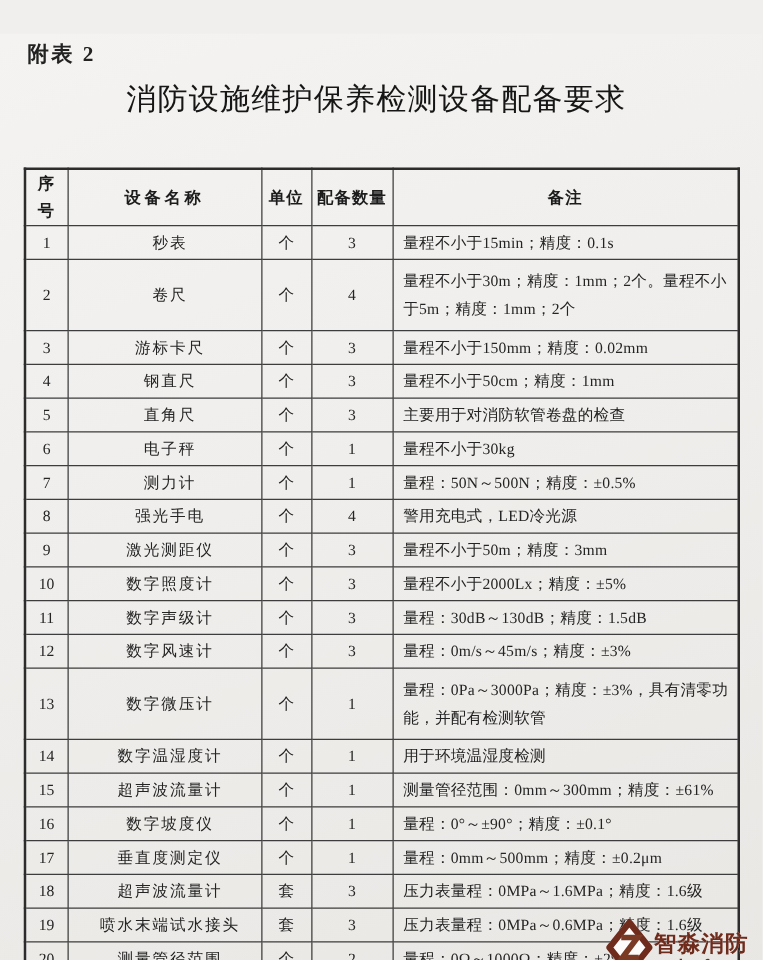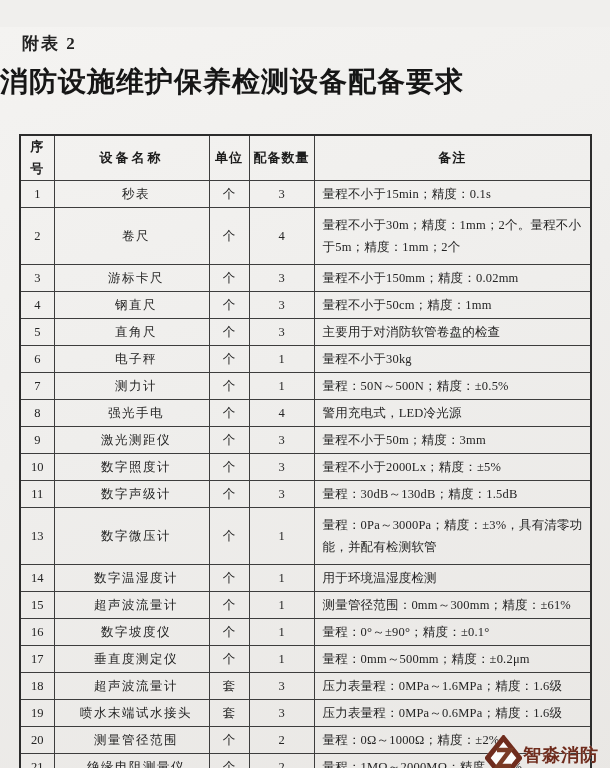--- a/index.html
+++ b/index.html
@@ -13,21 +13,21 @@
     position:relative;width:610px;height:768px;
     background:linear-gradient(160deg,#f4f3f1 0%,#efeeec 45%,#e9e7e4 100%);
     margin-top:27px;
   }
   .sheet-tag{
     position:absolute;left:22px;top:5px;
     font-size:17px;font-weight:700;letter-spacing:2px;color:#222;
   }
   .title{
     position:absolute;left:0;right:8px;top:36px;margin:0;
-    text-align:left;font-size:28px;font-weight:700;
+    text-align:center;font-size:24px;font-weight:400;
     letter-spacing:1px;color:#161616;
   }
   table.equip-table{
     position:absolute;left:19px;top:107px;width:571px;
     border-collapse:collapse;table-layout:fixed;
     border:2px solid #2c2c2c;
     font-size:12.5px;color:#242424;
   }
   .equip-table th,.equip-table td{
     border:1px solid #3d3d3d;
@@ -166,20 +166,27 @@
           <td class="c-qty">3</td>
           <td class="c-remark">量程不小于2000Lx；精度：±5%</td>
         </tr>
         <tr>
           <td class="c-no">11</td>
           <td class="c-name">数字声级计</td>
           <td class="c-unit">个</td>
           <td class="c-qty">3</td>
           <td class="c-remark">量程：30dB～130dB；精度：1.5dB</td>
         </tr>
+        <tr>
+          <td class="c-no">12</td>
+          <td class="c-name">数字风速计</td>
+          <td class="c-unit">个</td>
+          <td class="c-qty">3</td>
+          <td class="c-remark">量程：0m/s～45m/s；精度：±3%</td>
+        </tr>
         <tr class="tall">
           <td class="c-no">13</td>
           <td class="c-name">数字微压计</td>
           <td class="c-unit">个</td>
           <td class="c-qty">1</td>
           <td class="c-remark">量程：0Pa～3000Pa；精度：±3%，具有清零功能，并配有检测软管</td>
         </tr>
         <tr>
           <td class="c-no">14</td>
           <td class="c-name">数字温湿度计</td>

